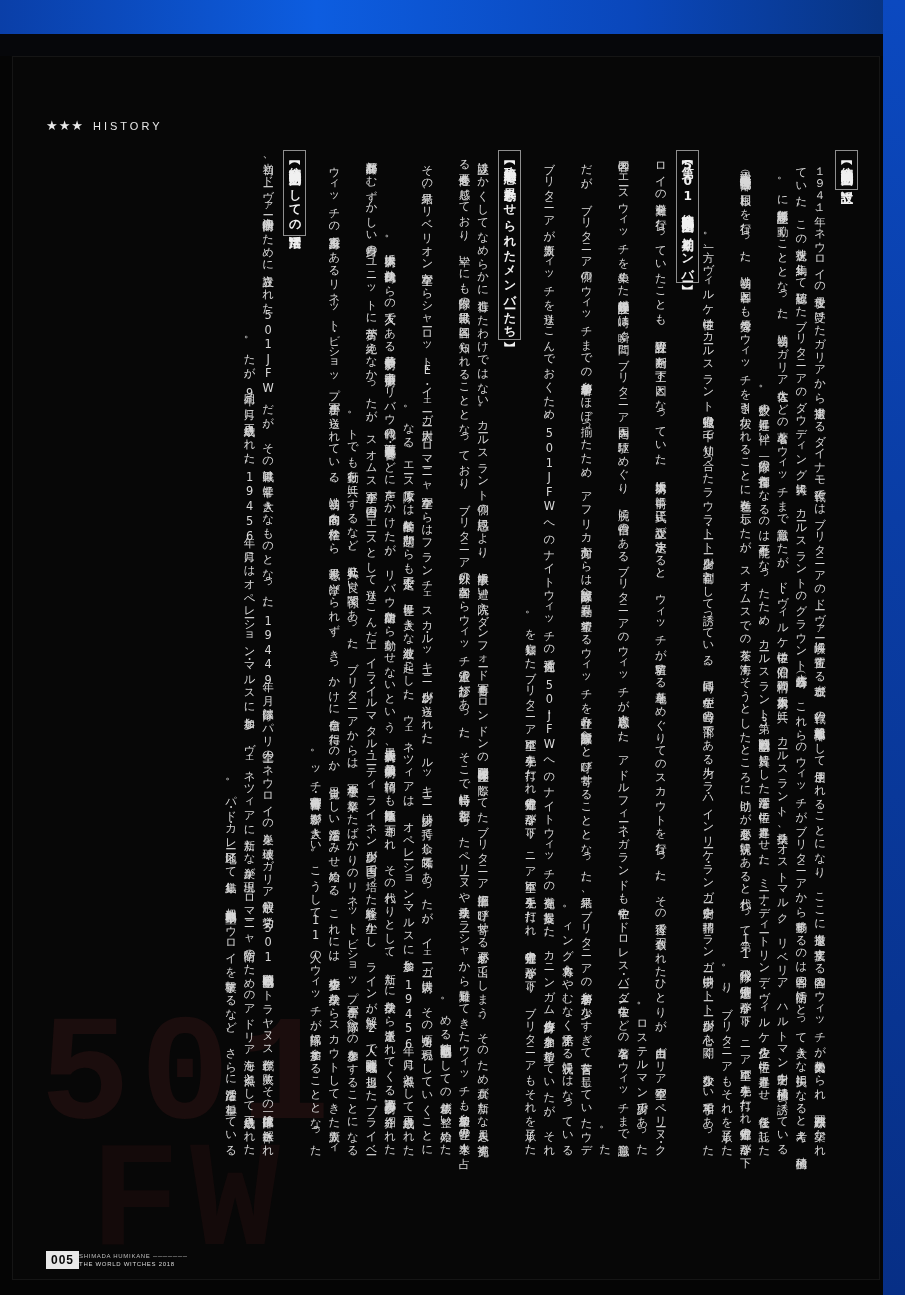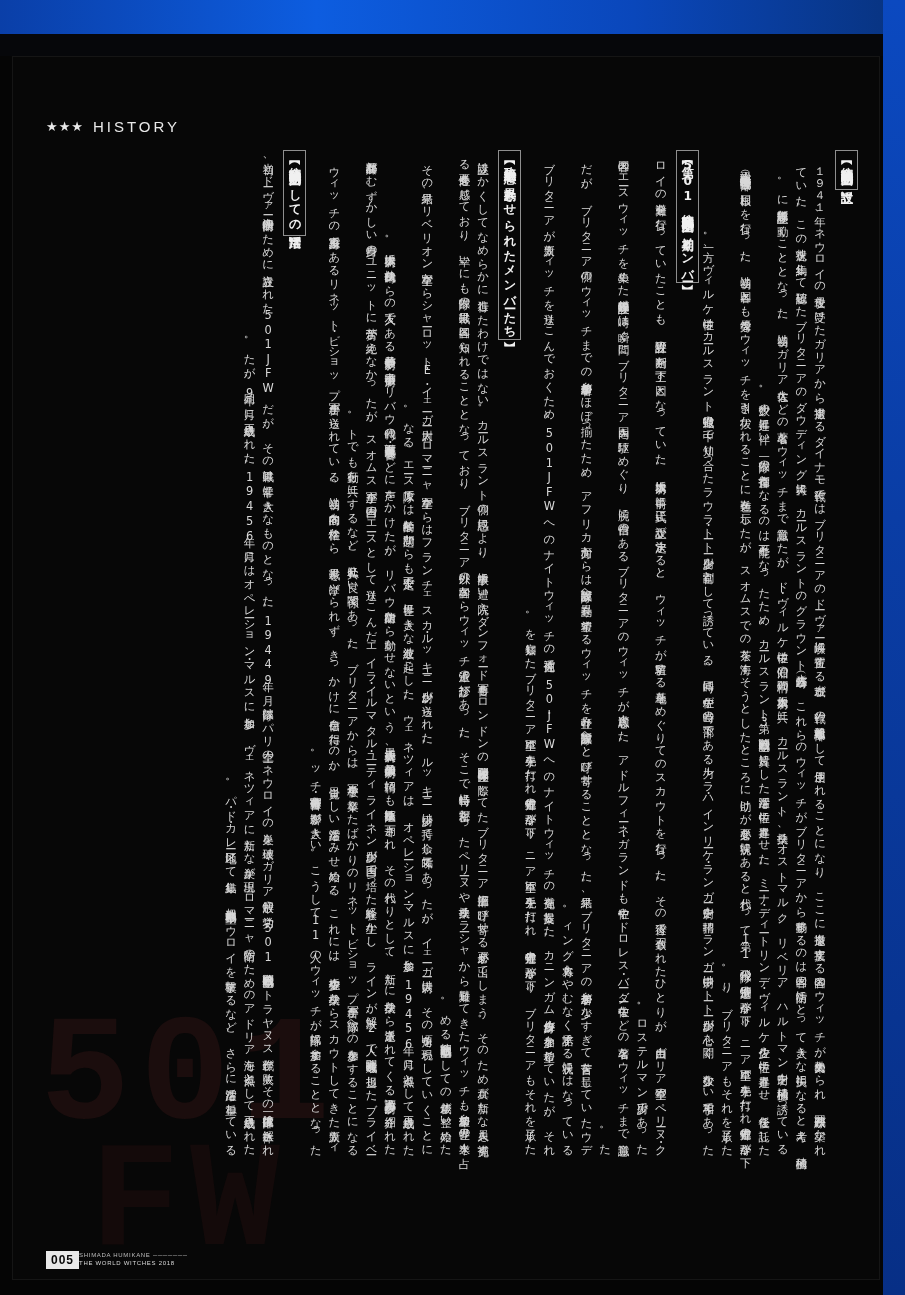--- a/index.html
+++ b/index.html
@@ -76,21 +76,21 @@
     align-items: center;
     gap: 9px;
   }
   .stars {
     color: #e8e8e8;
     font-size: 13px;
     letter-spacing: 1px;
   }
   .header-title {
     color: #e9e9e9;
-    font-size: 15px;
+    font-size: 11px;
     letter-spacing: 3px;
     font-family: "Liberation Sans", sans-serif;
   }
 
   
   .body-area {
     position: absolute;
     left: 28px;
     top: 150px;
     width: 830px;
@@ -140,21 +140,21 @@
     flex-direction: row;
     align-items: flex-start;
   }
 
   
   .footer {
     position: absolute;
     left: 46px;
     bottom: 26px;
     display: flex;
-    align-items: flex-start;
+    align-items: center;
   }
   .pagenum {
     background: #e9e9e9;
     color: #0a0a0a;
     font-family: "Liberation Sans", sans-serif;
     font-size: 12px;
     font-weight: 700;
     letter-spacing: 1px;
     padding: 2px 5px 2px 5px;
   }

